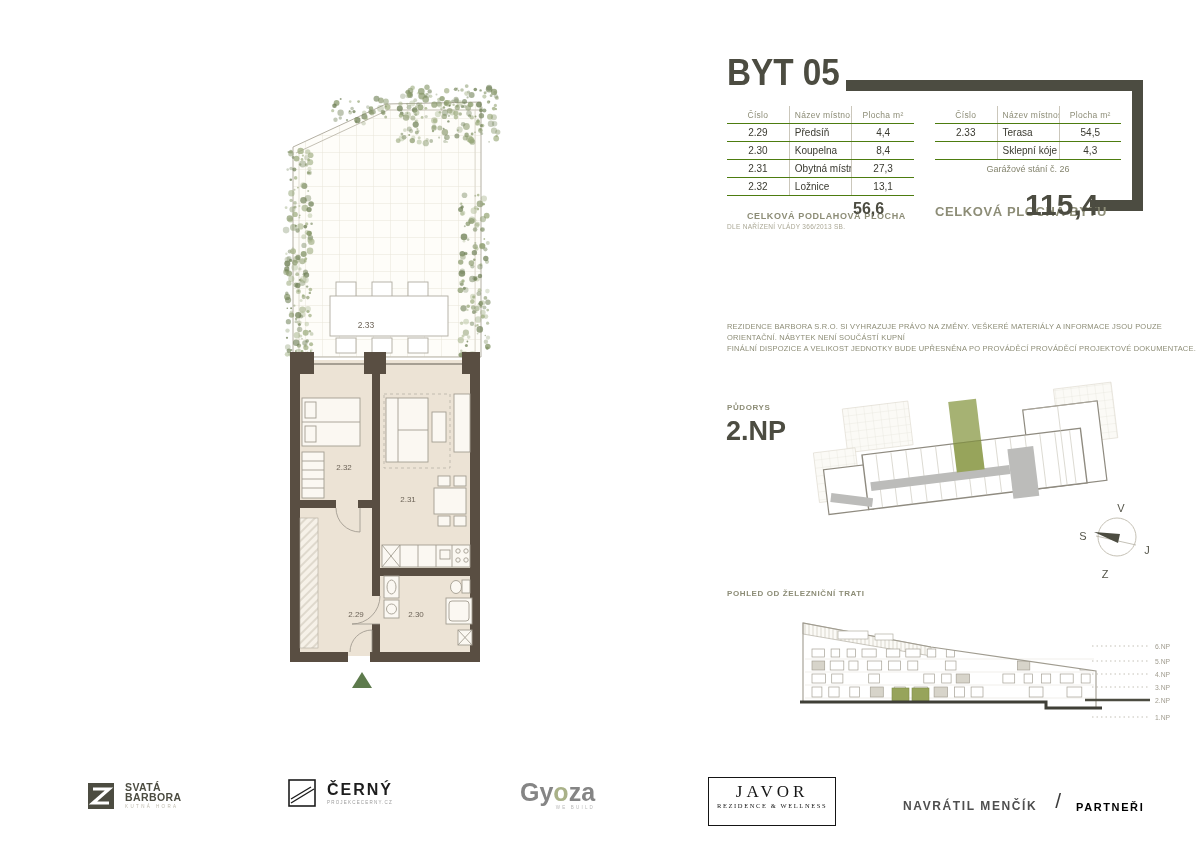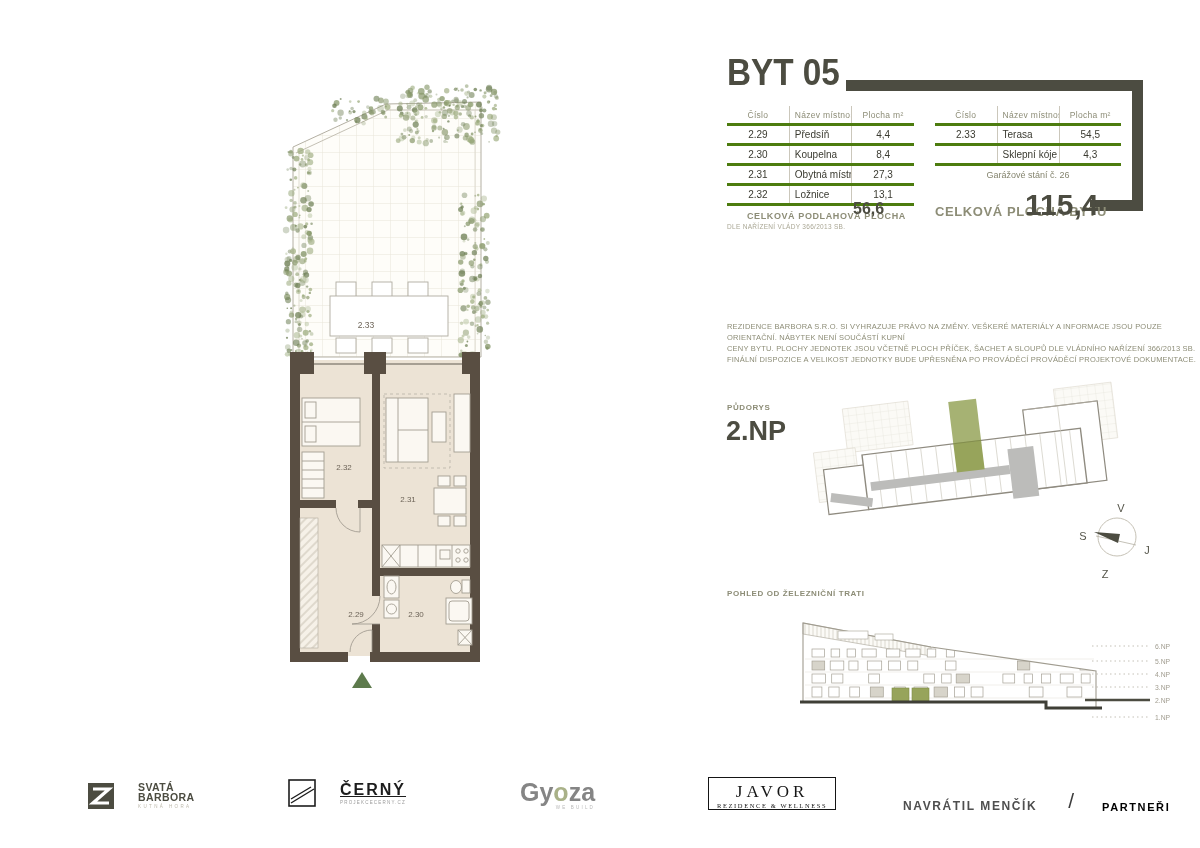--- a/index.html
+++ b/index.html
@@ -11,21 +11,21 @@
   
   .title{position:absolute;left:727px;top:52px;font-size:37px;font-weight:700;color:#4c4c41;
          letter-spacing:0px;transform:scaleX(.9);transform-origin:left top;}
   .bar{position:absolute;background:#4c4c41;}
   .bar-top{left:846px;top:80px;width:297px;height:11px;}
   .bar-right{left:1132px;top:80px;width:11px;height:131px;}
   .bar-bottom{left:1090px;top:200px;width:53px;height:11px;}
 
   table.areas{position:absolute;border-collapse:collapse;font-size:10px;table-layout:fixed;}
   table.areas th{font-size:8.5px;font-weight:400;color:#8d8d77;letter-spacing:.3px;}
-  table.areas th,table.areas td{height:17px;padding:0 5px;border-bottom:3px solid #4d7c0f;
+  table.areas th,table.areas td{height:17px;padding:0 5px;border-bottom:1px solid #4d7c0f;
         white-space:nowrap;overflow:hidden;}
   table.areas .c{text-align:center;}
   table.areas .l{text-align:left;}
   table.areas td{color:#3a3a30;}
   table.areas .vb{border-left:1px solid #cbc7bb;}
   table.areas tr.note td{border-bottom:none;color:#85856f;font-size:9px;text-align:center;}
   #tbl-left{left:727px;top:106px;width:187px;}
   #tbl-right{left:935px;top:106px;width:186px;}
 
   .lbl-caps{position:absolute;color:#8d8d77;letter-spacing:.6px;font-weight:700;}
@@ -37,32 +37,32 @@
   #unit-label{left:935px;top:204px;font-size:13px;}
   #unit-value{left:1025px;top:188px;font-size:30px;}
 
   .disclaimer{position:absolute;left:727px;top:321px;width:470px;font-size:7.5px;
         line-height:11px;color:#8d8d77;letter-spacing:.2px;}
   #pudorys-label{left:727px;top:403px;font-size:8px;}
   #np-value{position:absolute;left:726px;top:416px;font-size:27px;font-weight:600;color:#4c4c41;}
   #pohled-label{left:727px;top:589px;font-size:8px;}
 
   
-  .logo{position:absolute;display:flex;align-items:center;gap:24px;}
+  .logo{position:absolute;display:flex;align-items:center;gap:11px;}
   #logo-sb{left:88px;top:782px;}
   #logo-sb .txt{line-height:10px;font-size:10.5px;font-weight:700;color:#4c4c41;letter-spacing:.4px;}
   #logo-sb .tiny{font-size:4.5px;letter-spacing:2.4px;color:#bdb9ac;font-weight:400;margin-top:2px;}
   #logo-cerny{left:288px;top:779px;}
-  #logo-cerny .name{font-size:16px;font-weight:700;letter-spacing:2px;color:#1d1d1d;line-height:16px;text-decoration:underline;}
+  #logo-cerny .name{font-size:16px;font-weight:700;letter-spacing:2px;color:#1d1d1d;line-height:16px;}
   #logo-cerny .tiny{font-size:4.5px;letter-spacing:1.2px;color:#9a9a9a;margin-top:2px;}
   #logo-gyoza{left:497px;top:780px;display:block;margin-left:23px;}
   #logo-gyoza .gy{font-size:25px;font-weight:700;color:#858585;line-height:24px;}
   #logo-gyoza .gy .o{color:#a9b188;}
   #logo-gyoza .tiny{font-size:4.5px;letter-spacing:2.2px;color:#b9b9b9;text-align:right;margin-top:1px;}
-  #logo-javor{left:708px;top:777px;display:block;border:1px solid #151515;padding:5px 8px 0;
+  #logo-javor{left:708px;top:777px;display:block;border:1px solid #151515;padding:5px 8px 16px;
         text-align:center;font-family:"Liberation Serif",serif;color:#151515;background:#fff;}
   #logo-javor .jv{font-size:17px;letter-spacing:4px;line-height:17px;}
   #logo-javor .jv2{font-size:6.5px;letter-spacing:1.6px;margin-top:2px;}
   #logo-nav{left:903px;top:789px;align-items:flex-end;}
   #logo-nav .n1{font-size:12px;font-weight:700;letter-spacing:1.6px;color:#4f4f4f;}
   #logo-nav .sl{font-size:21px;font-weight:300;color:#3c3c3c;margin:0 4px 0 7px;}
   #logo-nav .n2{font-size:11px;font-weight:700;letter-spacing:1.6px;color:#000000;}
 </style>
 </head>
 <body>
@@ -897,21 +897,20 @@
     </table>
 
   <div class="lbl-caps" id="floor-label">CELKOVÁ PODLAHOVÁ PLOCHA</div>
   <div class="sub-caps" id="floor-sublabel">DLE NAŘÍZENÍ VLÁDY 366/2013 SB.</div>
   <div class="bigval" id="floor-value">56,6</div>
   <div class="lbl-caps" id="unit-label">CELKOVÁ PLOCHA BYTU</div>
   <div class="bigval" id="unit-value">115,4</div>
 
   <div class="disclaimer">
     <div>REZIDENCE BARBORA S.R.O. SI VYHRAZUJE PRÁVO NA ZMĚNY. VEŠKERÉ MATERIÁLY A INFORMACE JSOU POUZE ORIENTAČNÍ. NÁBYTEK NENÍ SOUČÁSTÍ KUPNÍ</div>
-    <div>CENY BYTU. PLOCHY JEDNOTEK JSOU VČETNĚ PLOCH PŘÍČEK, ŠACHET A SLOUPŮ DLE VLÁDNÍHO NAŘÍZENÍ 366/2013 SB.</div>
     <div>FINÁLNÍ DISPOZICE A VELIKOST JEDNOTKY BUDE UPŘESNĚNA PO PROVÁDĚCÍ PROVÁDĚCÍ PROJEKTOVÉ DOKUMENTACE.</div>
   </div>
 
   <div class="lbl-caps" id="pudorys-label">PŮDORYS</div>
   <div id="np-value">2.NP</div>
   <div class="lbl-caps" id="pohled-label">POHLED OD ŽELEZNIČNÍ TRATI</div>
 
   <div class="logo" id="logo-sb">
     <svg width="26" height="26" viewBox="0 0 26 26">
       <rect width="26" height="26" fill="#4c4c41"></rect>

